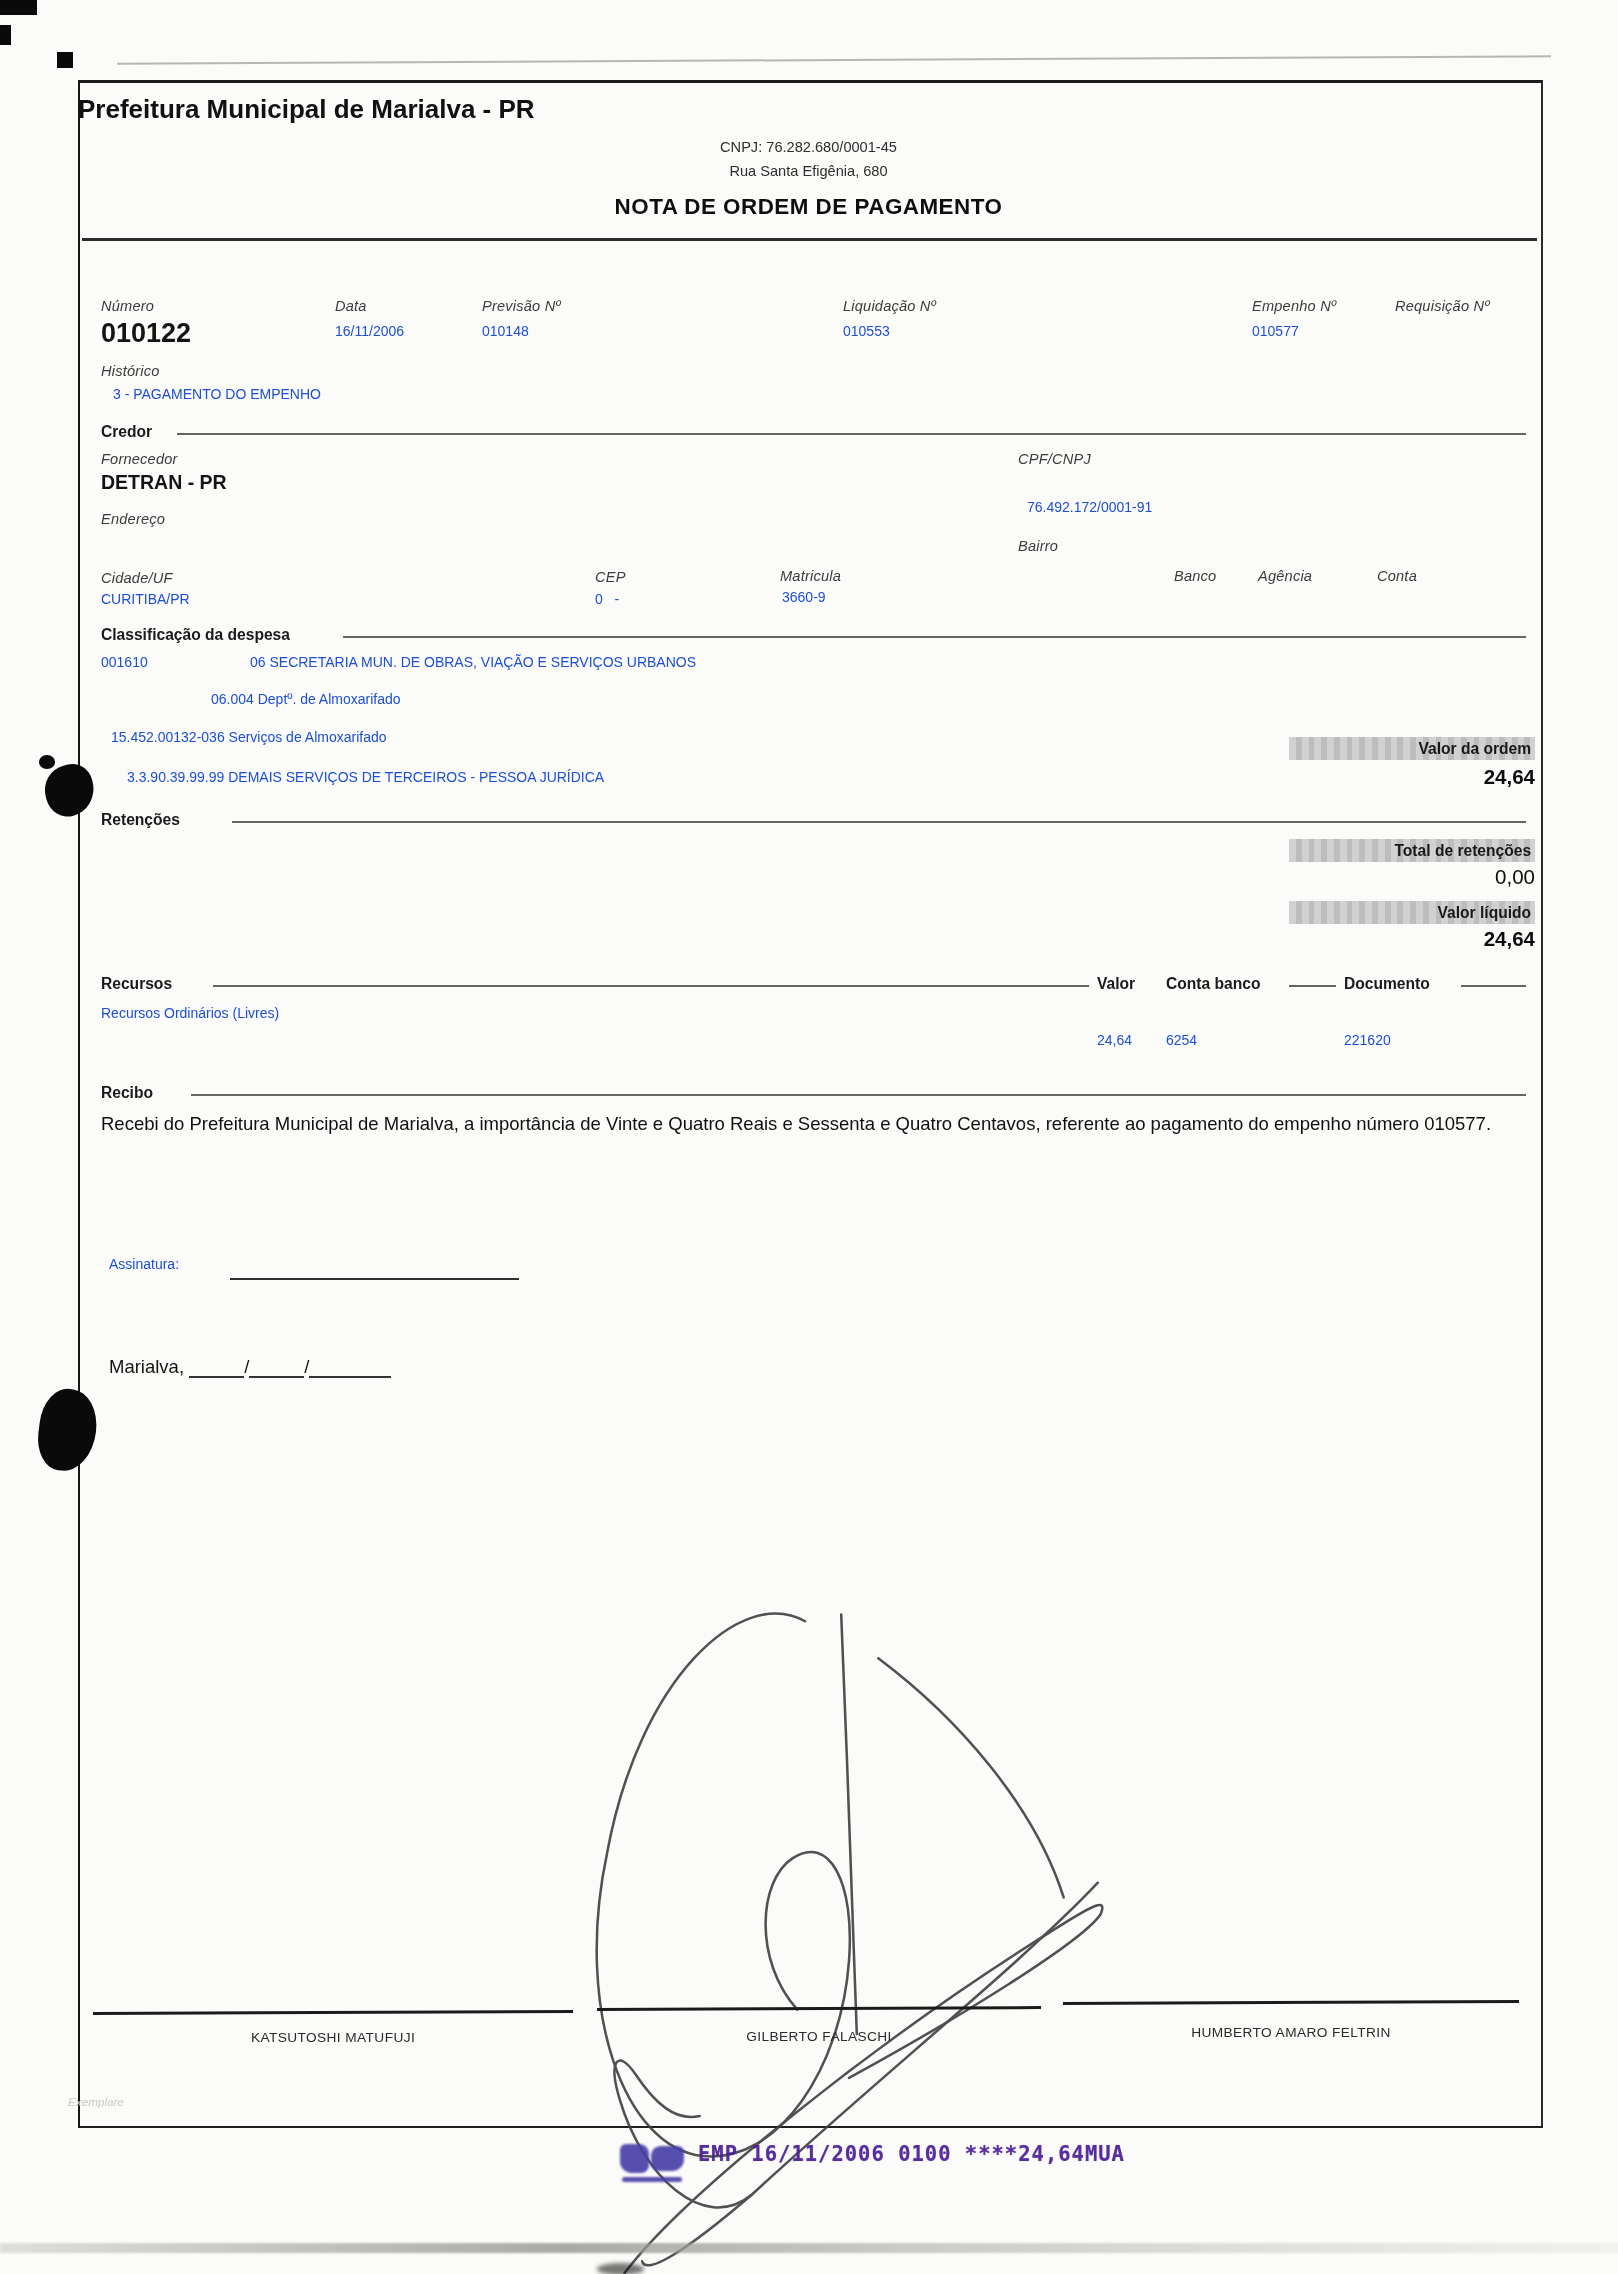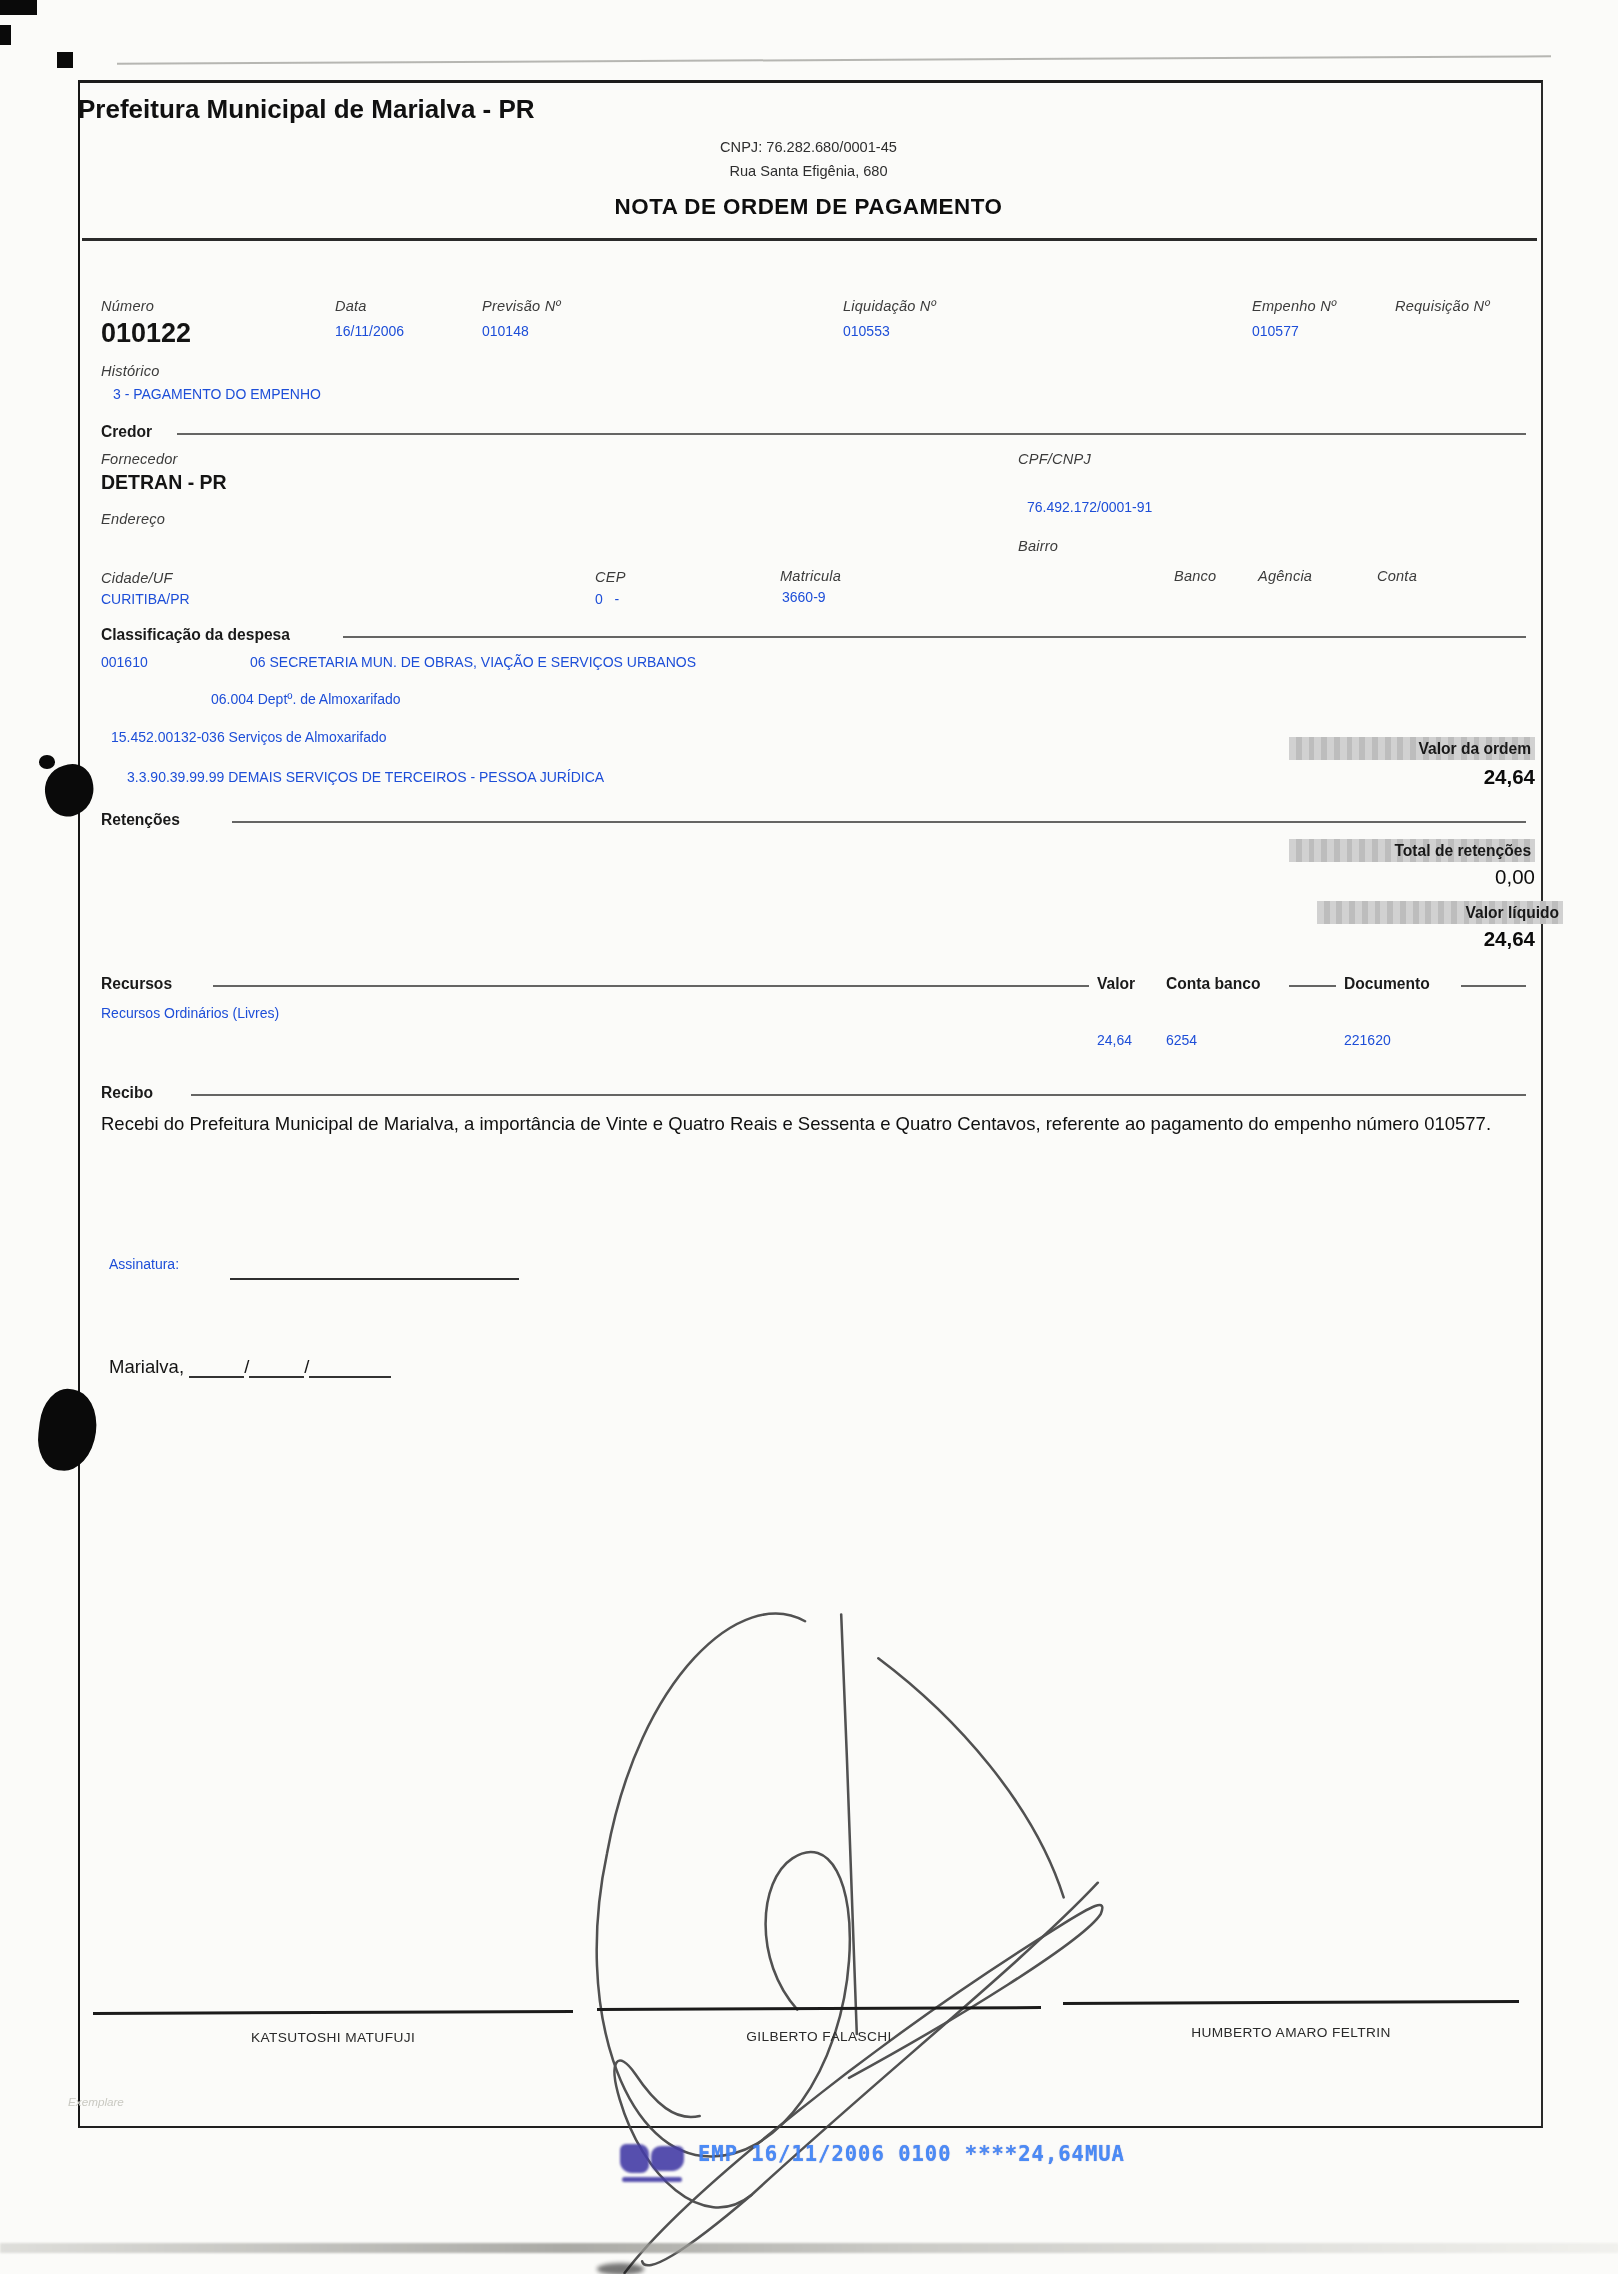--- a/index.html
+++ b/index.html
@@ -17,21 +17,21 @@
   .bar{position:absolute;width:246px;height:23.4px;background:#c7c7c7;
        background-image:repeating-linear-gradient(90deg,rgba(255,255,255,.18) 0 6.8px,rgba(0,0,0,.05) 6.8px 12.7px);
        text-align:right;}
   .bar span{font-size:15.6px;font-weight:bold;color:#181818;line-height:23.4px;padding-right:3.9px;}
   .barval{position:absolute;left:1289px;width:246px;text-align:right;font-size:20.5px;color:#0c0c0c;}
   .sigline{position:absolute;height:2.9px;background:#1b1b1b;}
   .signame{position:absolute;text-align:center;font-size:13.7px;color:#2a2a2a;letter-spacing:0.4px;}
   .blank{display:inline-block;border-bottom:2px solid #333;height:17.6px;vertical-align:bottom;}
   .inkblob{position:absolute;background:#0a0a0a;}
   #stamp-text{position:absolute;left:698px;top:2142px;font-family:"DejaVu Sans Mono",monospace;
-              font-weight:bold;font-size:20.5px;color:#3b82f6;letter-spacing:1px;opacity:.92;
+              font-weight:bold;font-size:20.5px;color:#4c1d95;letter-spacing:1px;opacity:.92;
               text-shadow:0 0 1px rgba(76,67,170,.7);white-space:pre;}
   .stampblob{position:absolute;background:#453da6;filter:blur(1.2px);opacity:.9;}
   #ghost-text{position:absolute;left:68px;top:2095px;font-size:11.7px;font-style:italic;color:#c9c9c2;}
   .scanband{position:absolute;left:0;top:2243px;width:1619px;height:9.8px;opacity:.75;filter:blur(1px);
             background:linear-gradient(90deg,#d5d5d1 0%,#8f8f8a 35%,#b9b9b4 55%,#d9d9d5 80%,#eeeeea 100%);}
 </style>
 </head>
 <body>
 
 <div id="page">
@@ -98,21 +98,21 @@
     <span>Valor da ordem</span>
   </div>
   <div class="barval" style="top:765px;font-weight:bold;">24,64</div>
 
   <div class="sec" style="left:101px;top:811px;">Retenções</div>
   <div class="rule" style="left:232px;top:821px;width:1294px;"></div>
   <div class="bar" style="left:1289px;top:839px;">
     <span>Total de retenções</span>
   </div>
   <div class="barval" style="top:865px;">0,00</div>
-  <div class="bar" style="left:1289px;top:901px;margin-left:28px;">
+  <div class="bar" style="left:1289px;top:901px;">
     <span>Valor líquido</span>
   </div>
   <div class="barval" style="top:927px;font-weight:bold;">24,64</div>
 
   <div class="sec" style="left:101px;top:975px;">Recursos</div>
   <div class="rule" style="left:213px;top:985px;width:876px;"></div>
   <div class="sec" style="left:1097px;top:975px;">Valor</div>
   <div class="sec" style="left:1166px;top:975px;">Conta banco</div>
   <div class="rule" style="left:1289px;top:985px;width:47px;"></div>
   <div class="sec" style="left:1344px;top:975px;">Documento</div>

